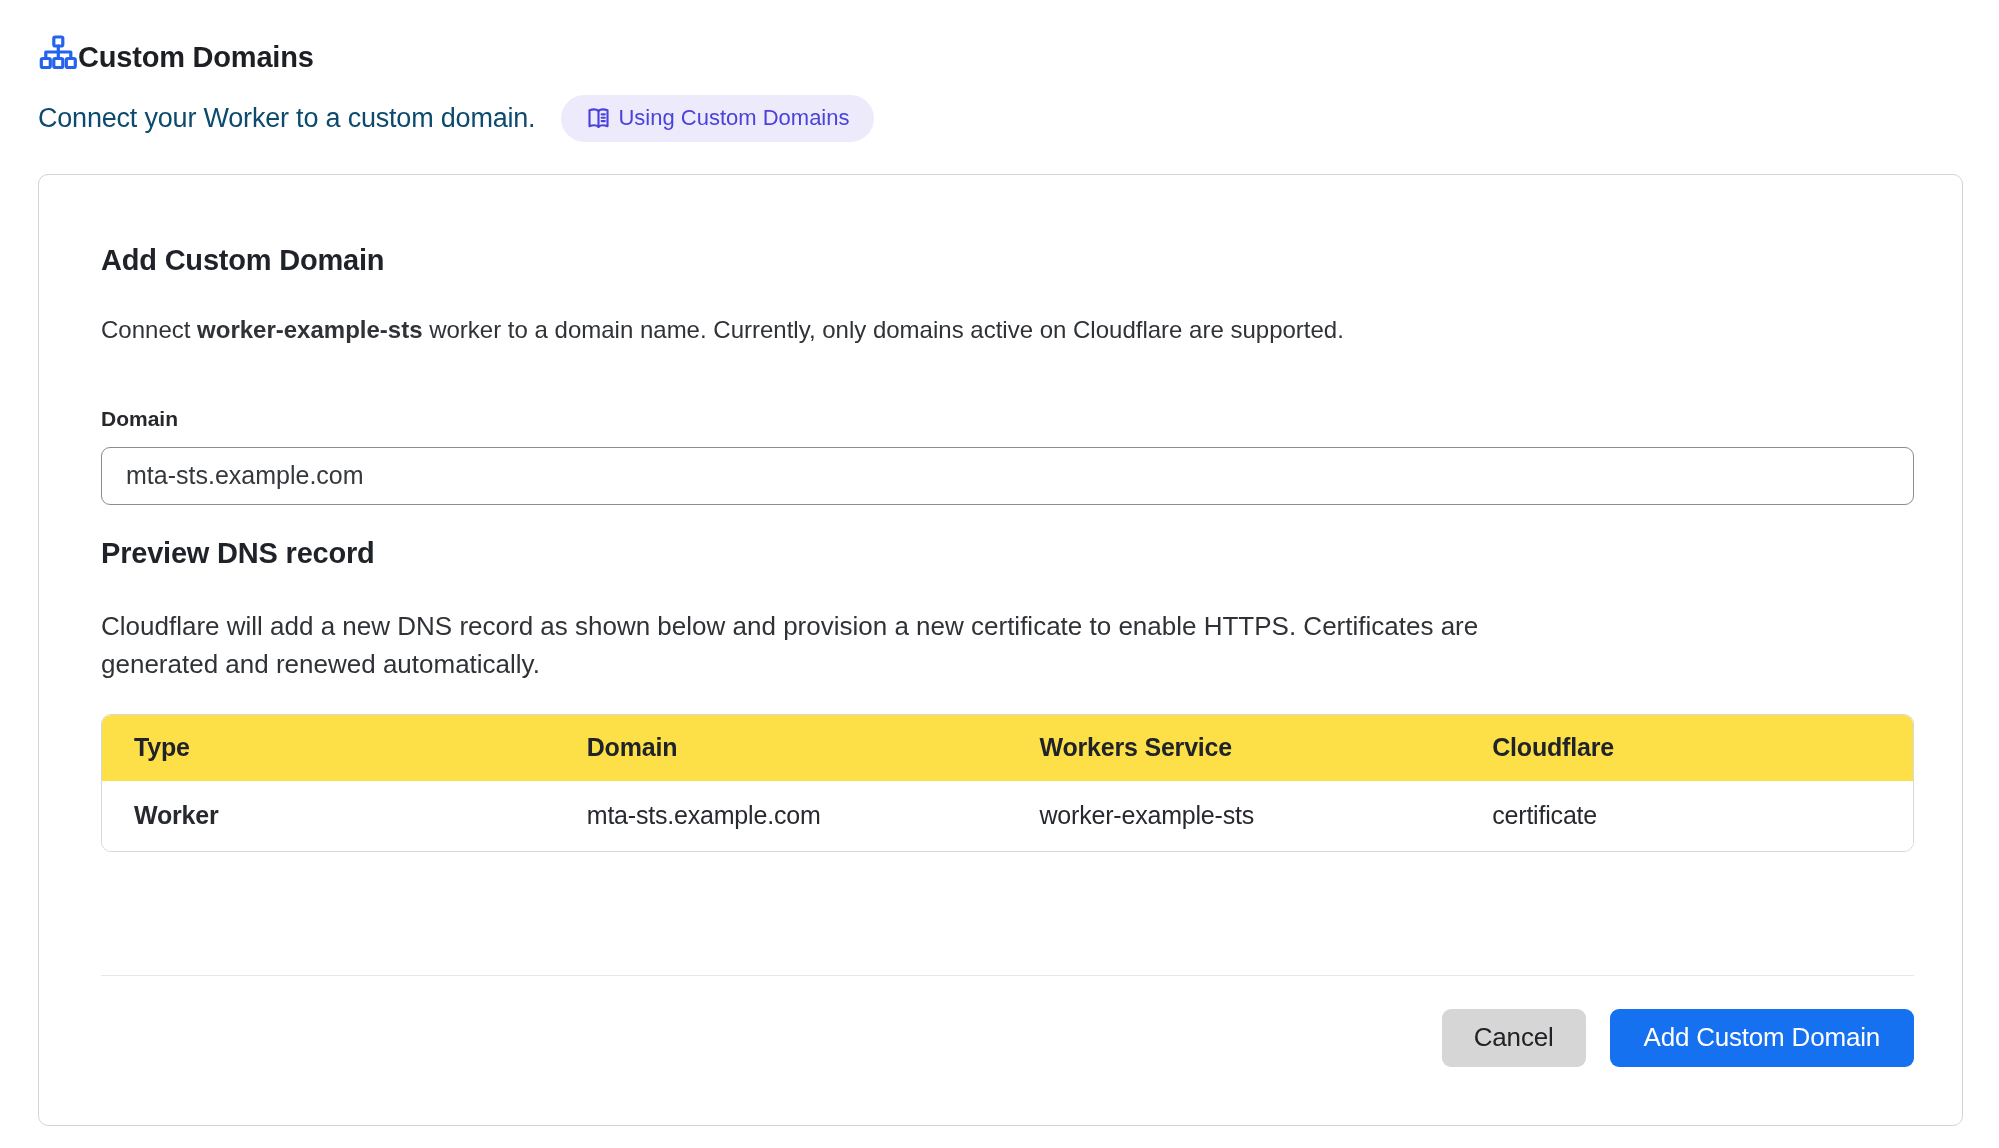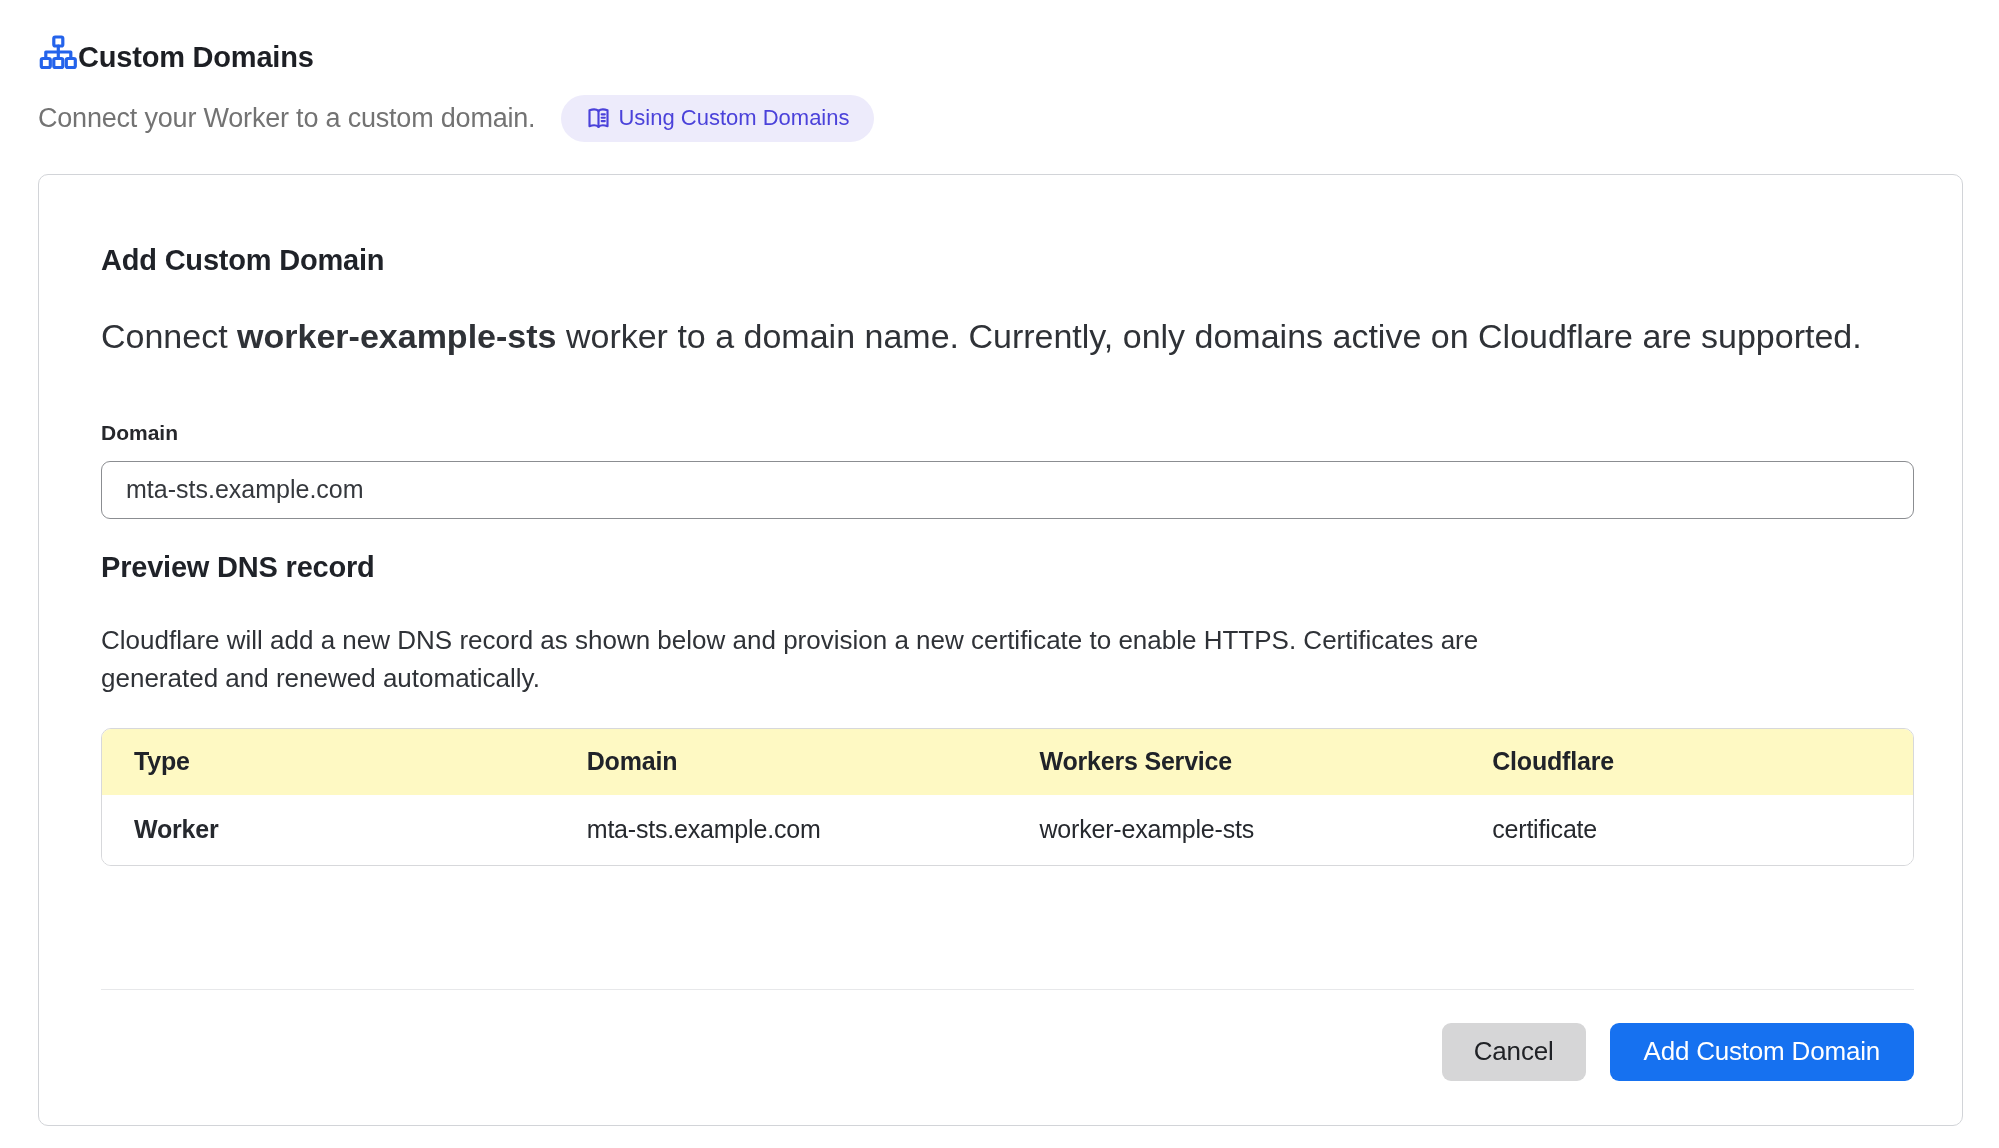--- a/index.html
+++ b/index.html
@@ -11,21 +11,21 @@
     overflow: hidden;
   }
 
   
   .page-header { padding: 30px 38px 0 38px; }
   .title-row { display: flex; align-items: flex-end; height: 44px; }
   .title-row h1 {
     font-size: 29px; font-weight: 700; letter-spacing: -0.2px; color: #1d1f24;
   }
   .subtitle-row { display: flex; align-items: center; gap: 26px; margin-top: 20px; height: 48px; }
-  .subtitle { font-size: 27px; color: #737373; letter-spacing: -0.2px; }
+  .subtitle { font-size: 27px; color: #0c4a6e; letter-spacing: -0.2px; }
   .docs-badge {
     display: inline-flex; align-items: center; gap: 6px;
     background: #edebfb; border: none; cursor: pointer;
     border-radius: 9999px; padding: 10px 24px;
     font-family: inherit; font-size: 22px; font-weight: 500; color: #4b42da;
   }
 
   
   .card {
     margin: 32px 36px 0 38px;
@@ -33,21 +33,21 @@
     border: 1.5px solid #d2d4d8; border-radius: 10px;
     background: #ffffff;
     padding: 9px 48px 0 62px;
   }
   .section-heading {
     font-size: 29px; font-weight: 700; letter-spacing: -0.2px; color: #1f2228;
     line-height: 1.15;
   }
   .h-add { margin-top: 60px; }
   .h-preview { margin-top: 32px; }
-  .desc { margin-top: 36px; font-size: 34px; color: #2f3237; line-height: 1.4; }
+  .desc { margin-top: 36px; font-size: 24px; color: #2f3237; line-height: 1.4; }
   .desc b { font-weight: 700; }
   .preview-desc {
     margin-top: 38px; font-size: 26px; color: #2f3237; line-height: 1.45;
     max-width: 1470px;
   }
 
   
   .field-label { margin-top: 60px; font-size: 21px; font-weight: 700; color: #26282c; }
   .domain-input {
     display: block; margin-top: 16px; width: 100%; height: 58px;
@@ -56,21 +56,21 @@
     background: #ffffff; outline: none;
   }
 
   
   .dns-table {
     margin-top: 30px;
     border: 1.5px solid #d7d8db; border-radius: 10px;
     overflow: hidden;
   }
   .t-row { display: grid; grid-template-columns: repeat(4, 1fr); }
-  .t-head { background: #fef9c3; height: 66px; }
+  .t-head { background: #fde047; height: 66px; }
   .t-body { background: #ffffff; height: 70px; }
   .t-cell {
     display: flex; align-items: center; padding-left: 32px;
     font-size: 25px; color: #26292e; letter-spacing: -0.2px;
   }
   .t-head .t-cell { font-weight: 600; color: #202329; }
   .t-body .t-cell.cell-type { font-weight: 700; }
 
   
   .footer-divider { margin-top: 123px; border: none; border-top: 1.5px solid #e7e8ea; }

